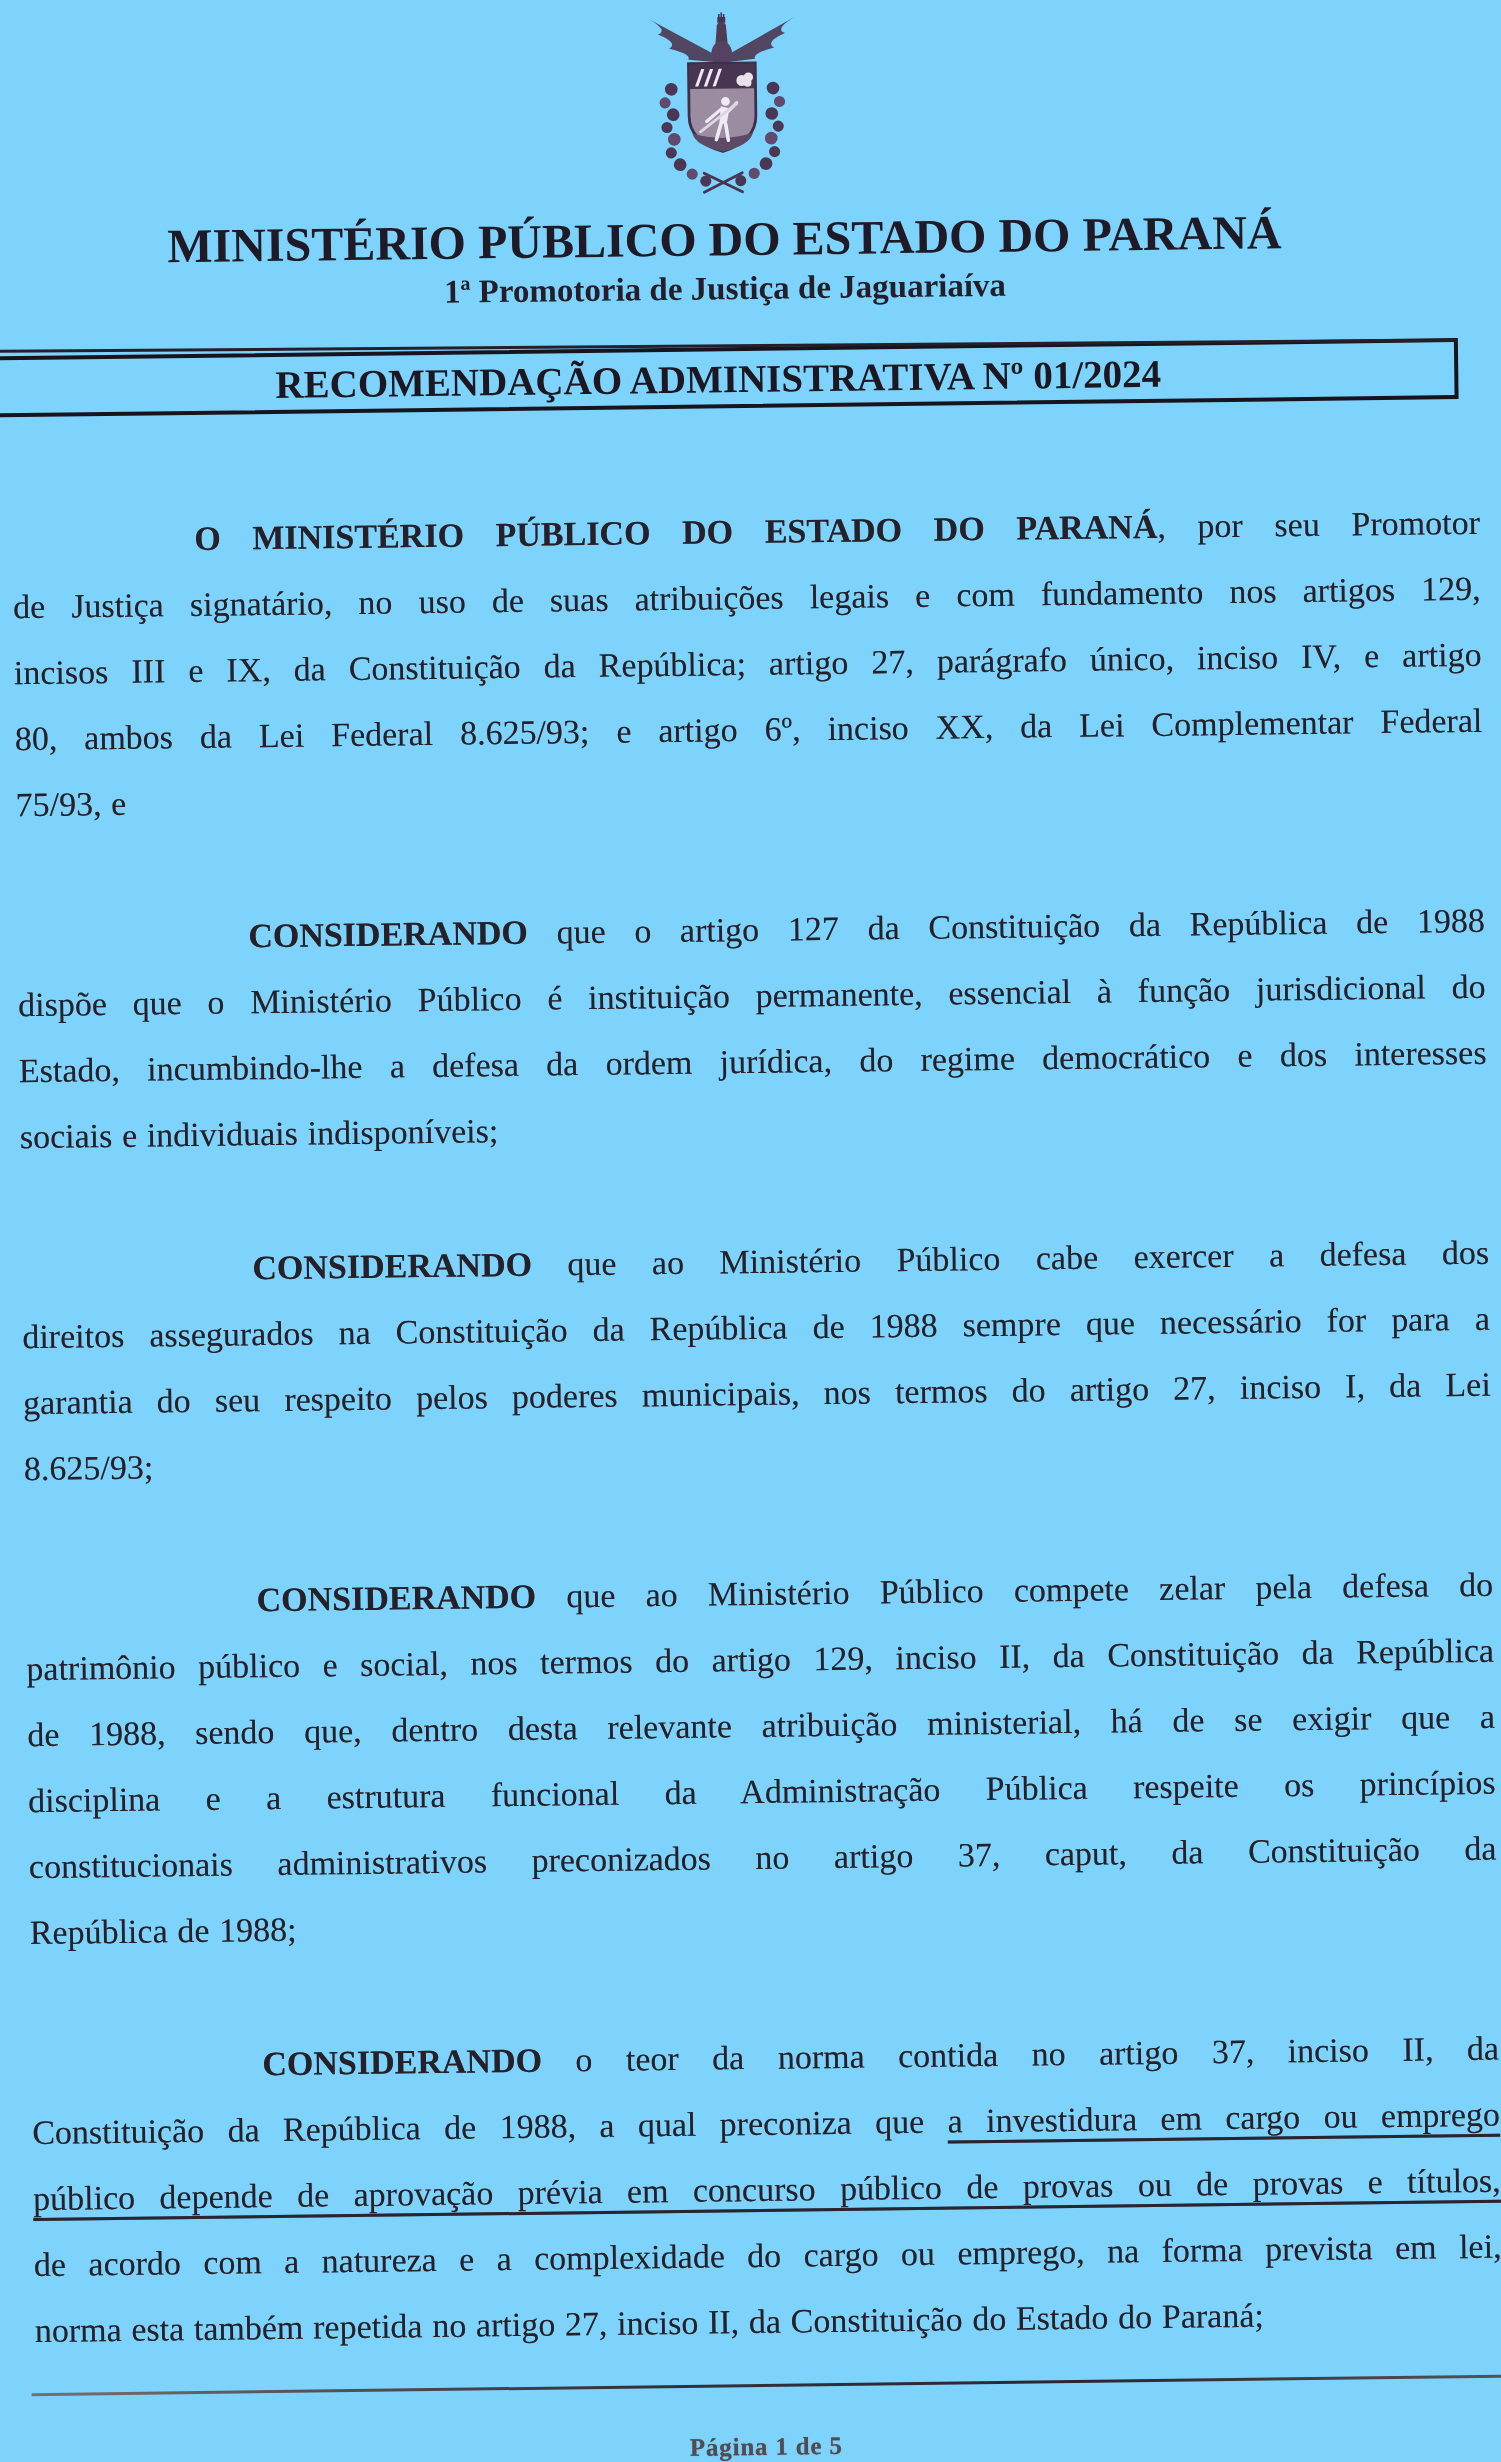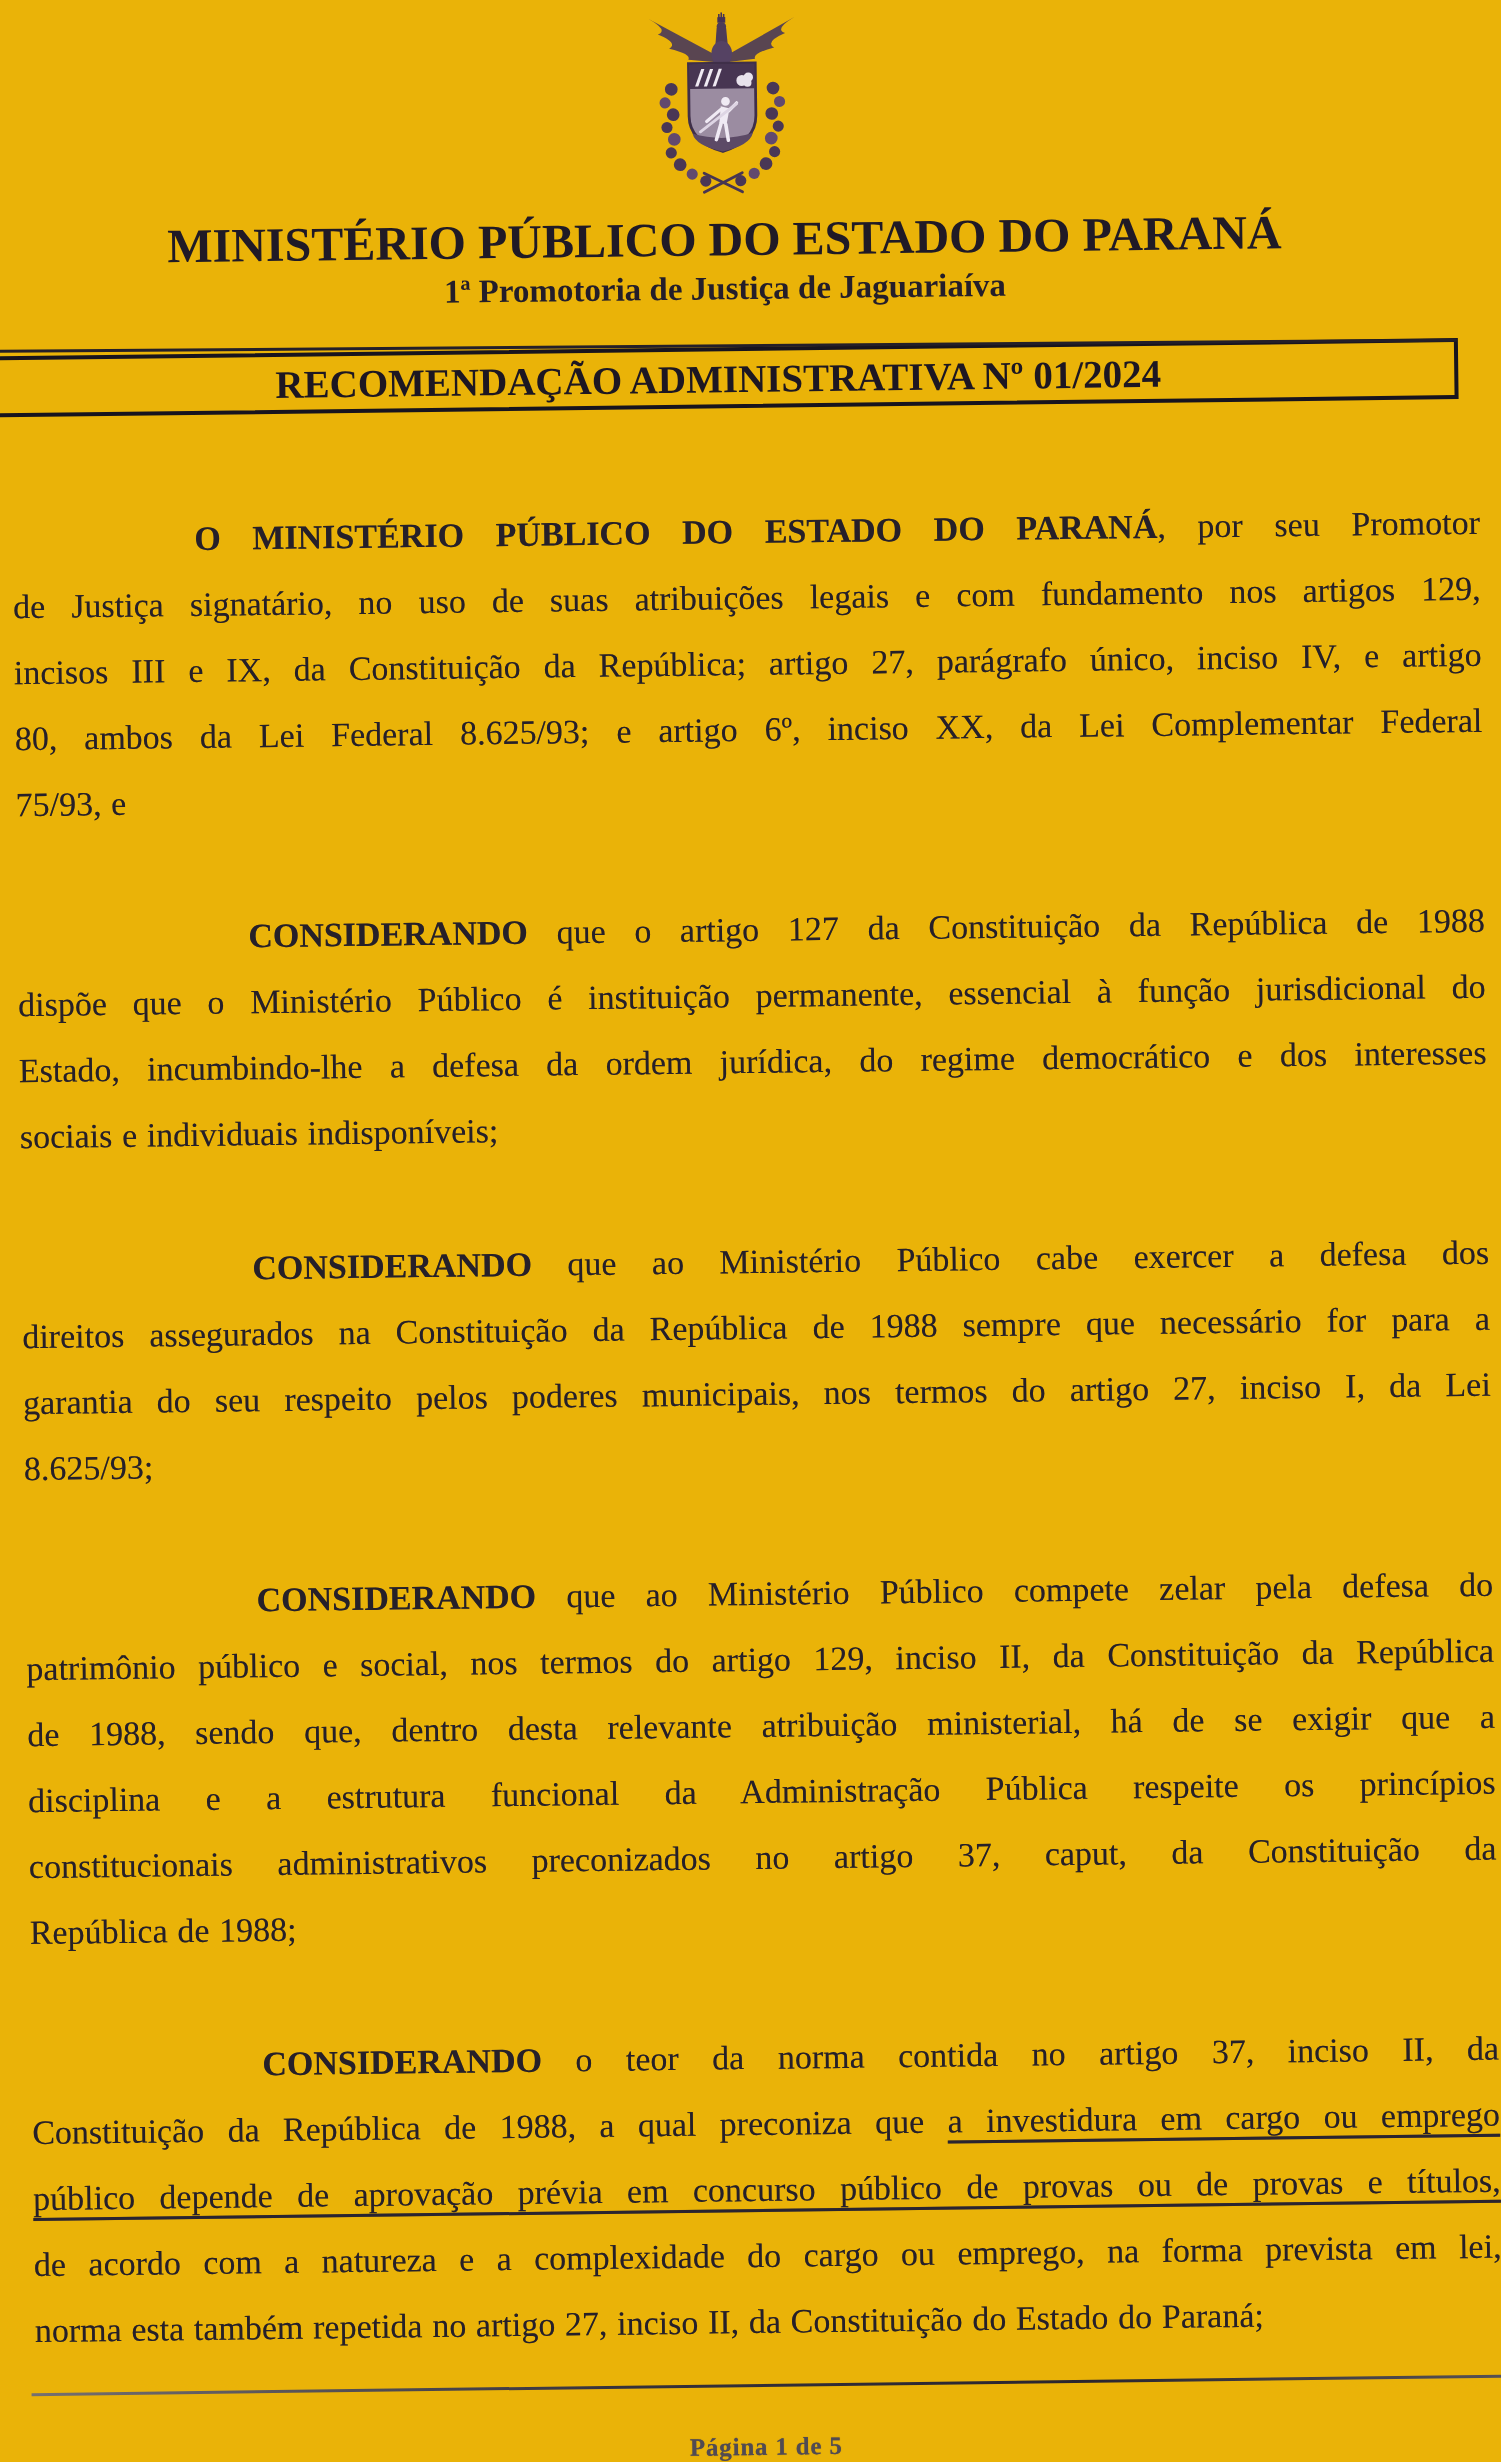--- a/index.html
+++ b/index.html
@@ -1,19 +1,19 @@
 <!DOCTYPE html>
 <html style="font-size:13.3px"><head>
 <meta charset="utf-8">
 <style>
   html,body{margin:0;padding:0;background:#e8e8e8;}
   .page{
     position:relative;
     width:1502px;height:2462px;
-    background:#eab308;
+    background:#7dd3fc;
     overflow:hidden;
     font-family:"Liberation Serif", serif;
     color:#262029;
   }
   .sheet{
     position:absolute;inset:0;
     padding:0 13.3px 0 21px;
     box-sizing:border-box;
     transform:rotate(-0.72deg);
     transform-origin:50% 50%;

